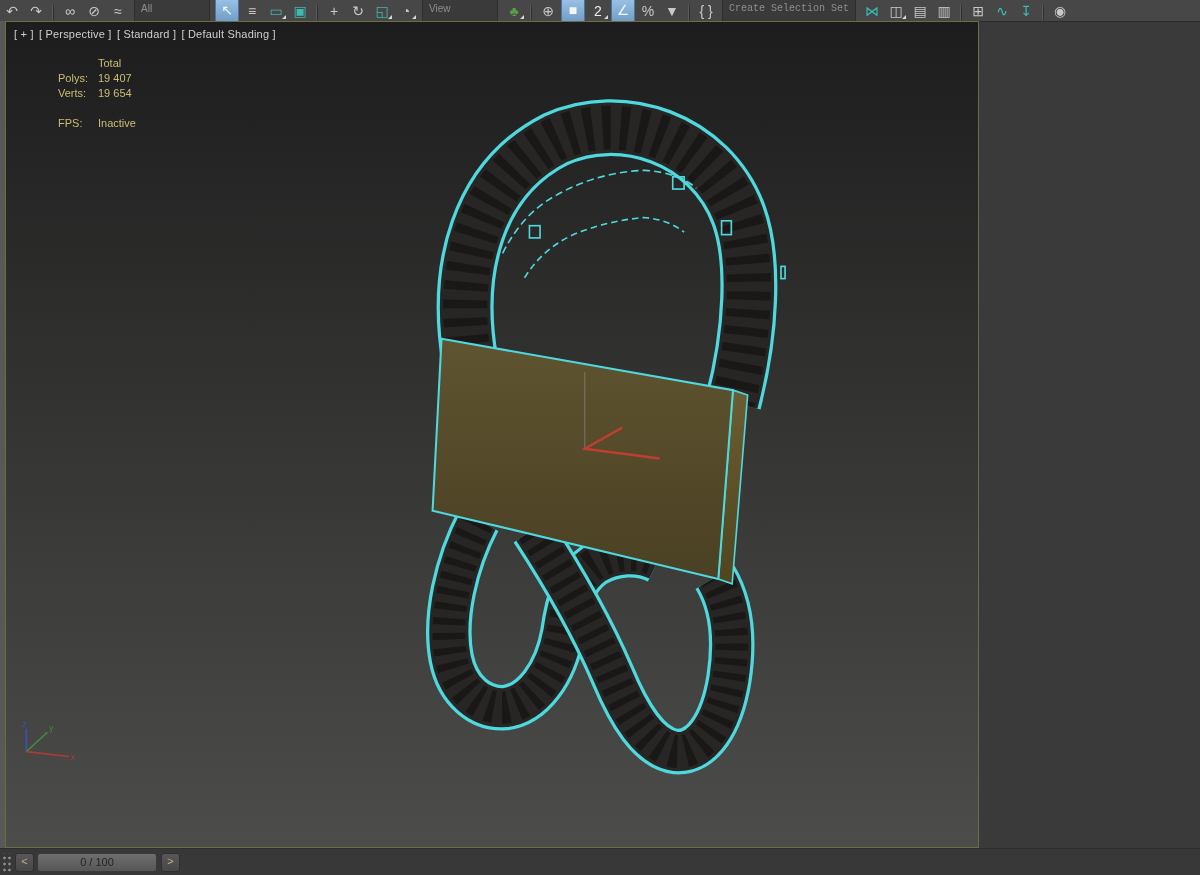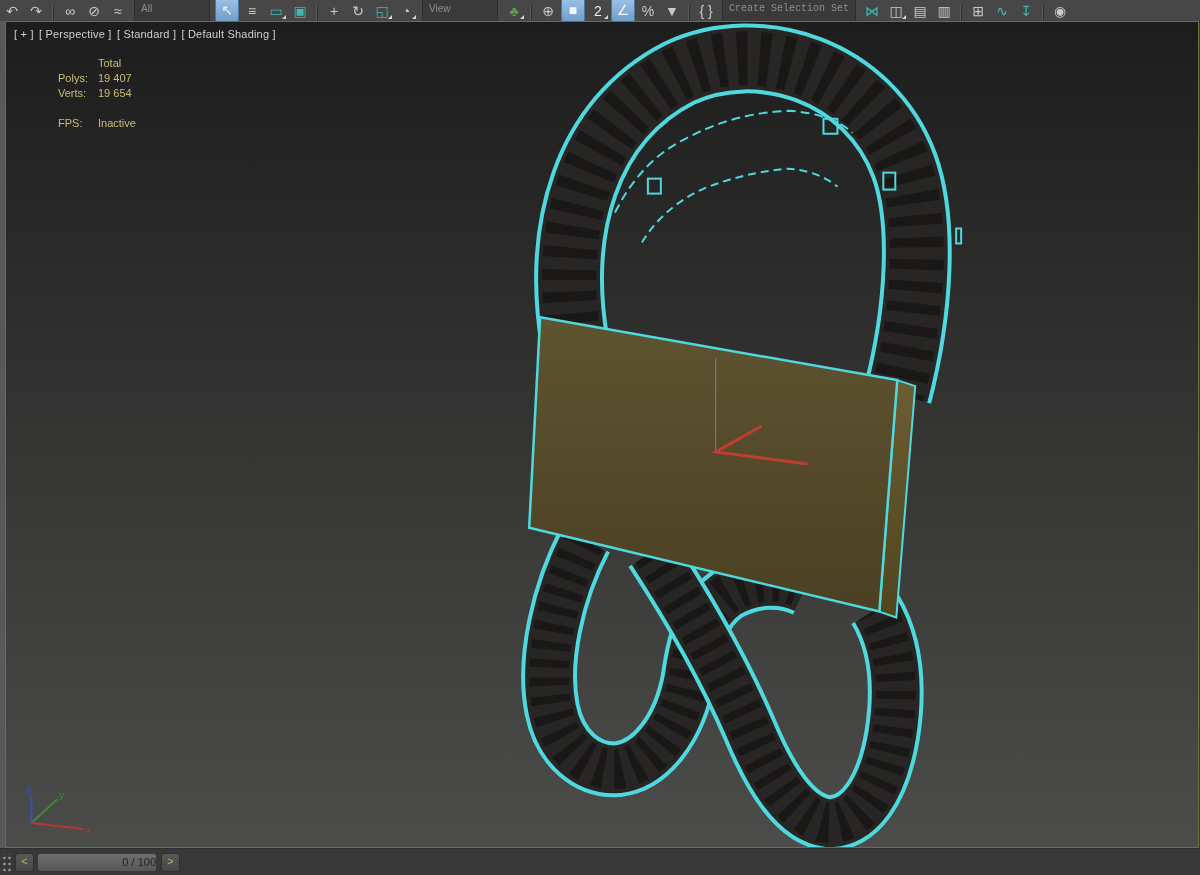--- a/index.html
+++ b/index.html
@@ -18,41 +18,41 @@
     color:#f4f4f4;top:2px;height:24px;}
   .tb-icon.flyout::after{content:"";position:absolute;right:1px;bottom:5px;width:0;height:0;
     border-left:4px solid transparent;border-bottom:4px solid #d8d8d8;}
   .tb-divider{flex:0 0 1px;height:18px;margin:0 4px;background:#5a5a5a;border-right:1px solid #303030;position:relative;top:2px;}
   .tb-dropdown{flex:0 0 auto;height:15px;margin:0 4px;padding:7px 6px;background:#3a3a3a;border:1px solid #2d2d2d;
     border-radius:2px;color:#8f8f8f;font-size:10px;line-height:15px;position:relative;top:3px;min-width:62px;cursor:pointer;
     white-space:nowrap;overflow:hidden;}
   .tb-dropdown.wide{min-width:104px;font-family:Liberation Mono, monospace;}
 
   
-  #viewport{position:absolute;left:5px;top:21px;width:1194px;height:827px;
+  #viewport{position:absolute;left:5px;top:21px;width:974px;height:827px;
     background:linear-gradient(var(--viewport-bg-top),var(--viewport-bg-bottom));
     border:1px solid var(--viewport-border);box-sizing:border-box;}
   #left-strip{position:absolute;left:0;top:21px;width:5px;height:827px;background:#585858;border-right:1px solid #333;}
   #vp-label{position:absolute;left:8px;top:6px;color:var(--label-text);font-size:11px;letter-spacing:.2px;}
   #vp-label span{margin-right:2px;cursor:pointer;}
   #stats{position:absolute;left:12px;top:34px;color:var(--stats-text);font-size:11px;line-height:15px;margin-left:40px;}
   #stats .row{display:flex;}
   #stats .lab{width:40px;}
   #stats .gap{height:15px;}
   #scene-svg{position:absolute;left:0;top:0;width:100%;height:100%;}
 
   
   #timebar{position:absolute;left:0;top:848px;width:1200px;height:27px;background:#383838;border-top:1px solid #2e2e2e;
     display:flex;align-items:center;}
   #drag-dots{width:10px;height:20px;margin-left:1px;
     background-image:radial-gradient(#8a8a8a 1px,transparent 1.4px);background-size:5px 6px;background-position:1px 2px;}
   .tl-btn{width:17px;height:17px;margin-left:4px;background:linear-gradient(#585858,#474747);border:1px solid #303030;
     border-radius:3px;color:#c3b27c;font-size:11px;line-height:15px;text-align:center;cursor:pointer;}
   #tl-slider{width:118px;height:17px;margin-left:3px;background:linear-gradient(#6e6e6e,#565656);border:1px solid #3a3a3a;
-    border-radius:3px;color:#222;font-size:11px;line-height:16px;text-align:right;cursor:grab;}
+    border-radius:3px;color:#222;font-size:11px;line-height:16px;text-align:center;cursor:grab;}
 
   svg .cyan{stroke:var(--selection-cyan);fill:none;}
   svg .belt{stroke:var(--belt-body);fill:none;}
   svg .teeth{stroke:var(--belt-teeth);fill:none;opacity:.75;}
 </style>
 </head>
 <body>
 
 <div id="stage">
 

